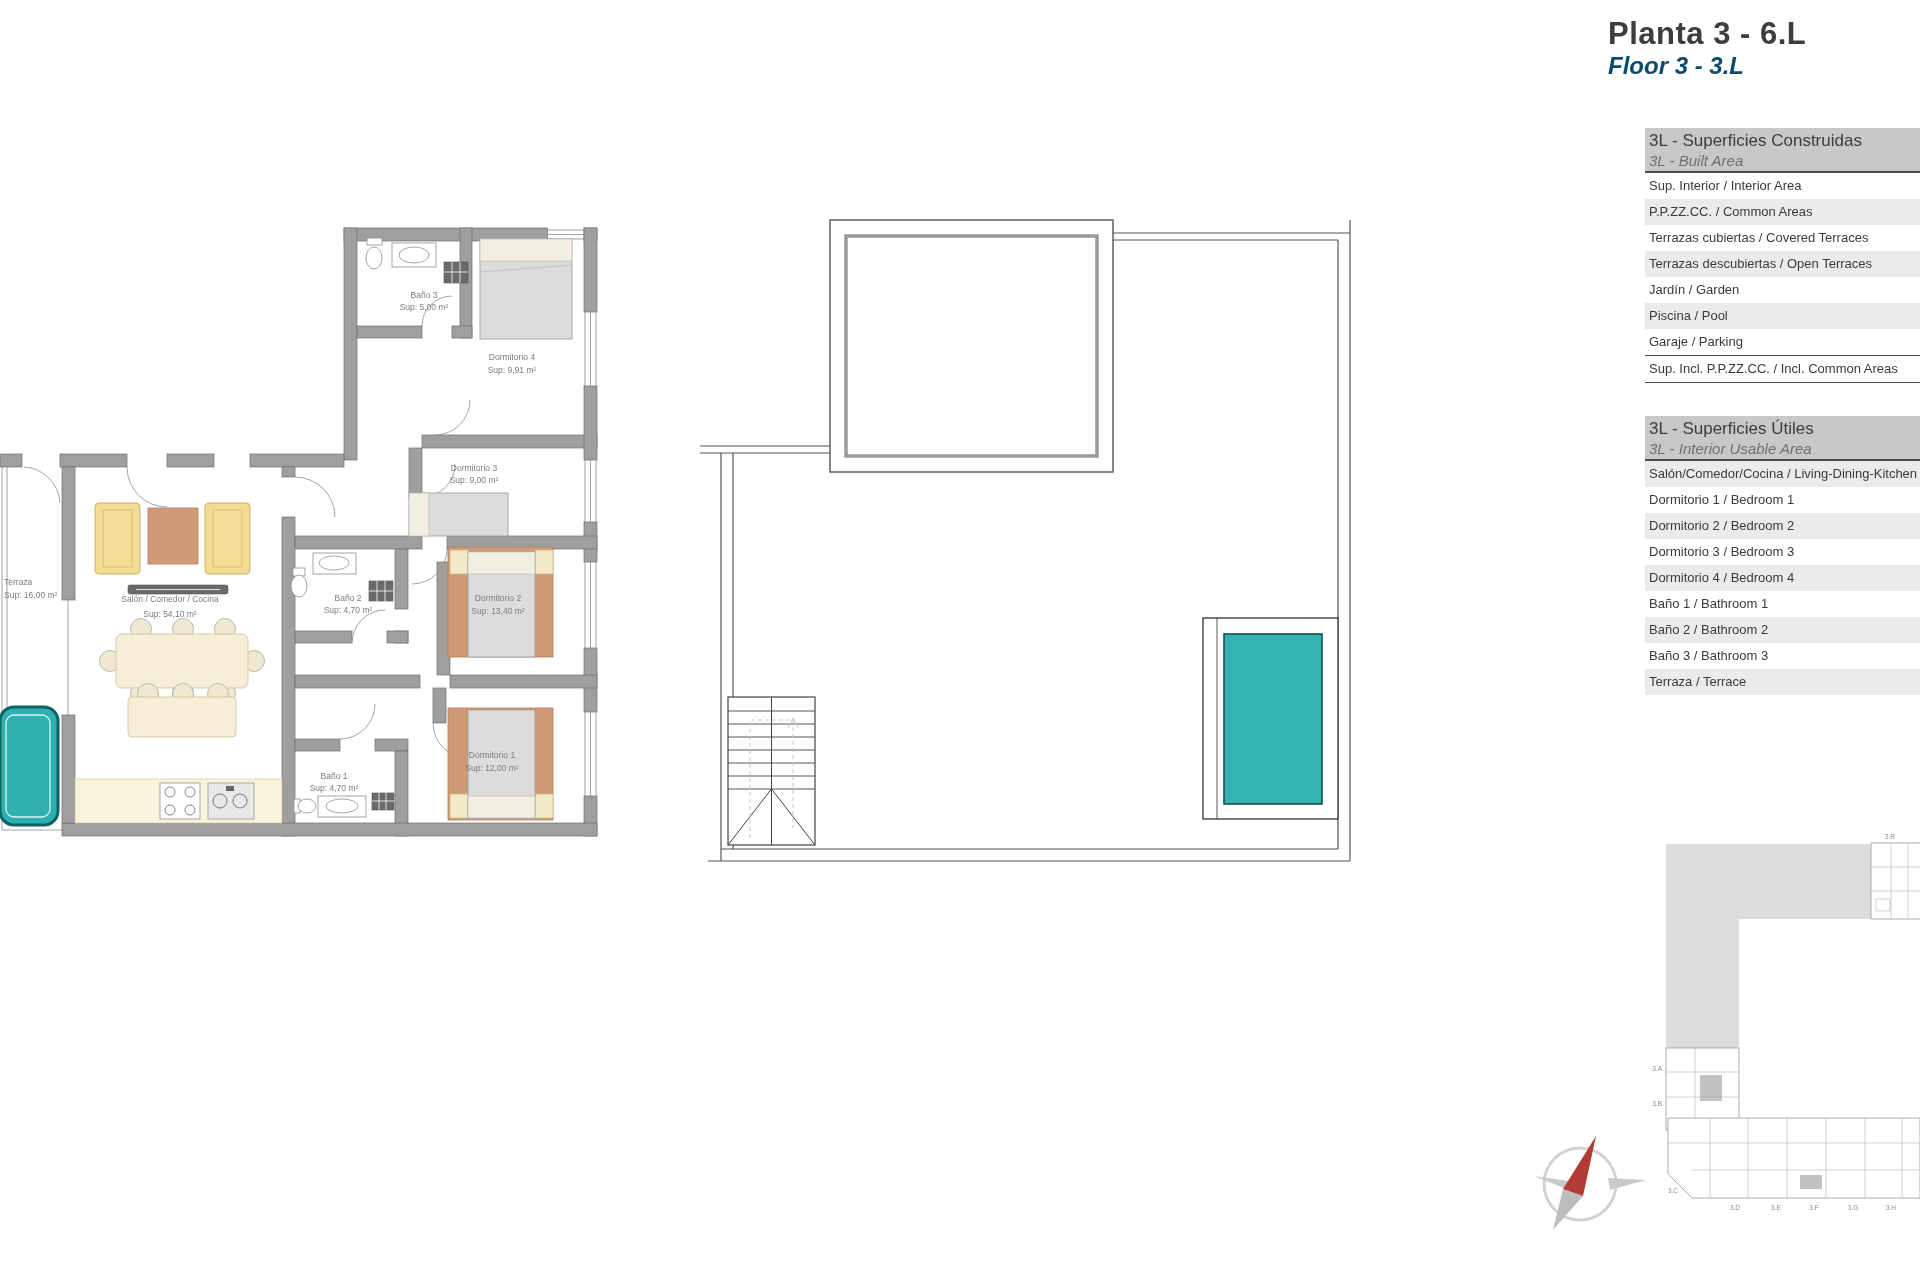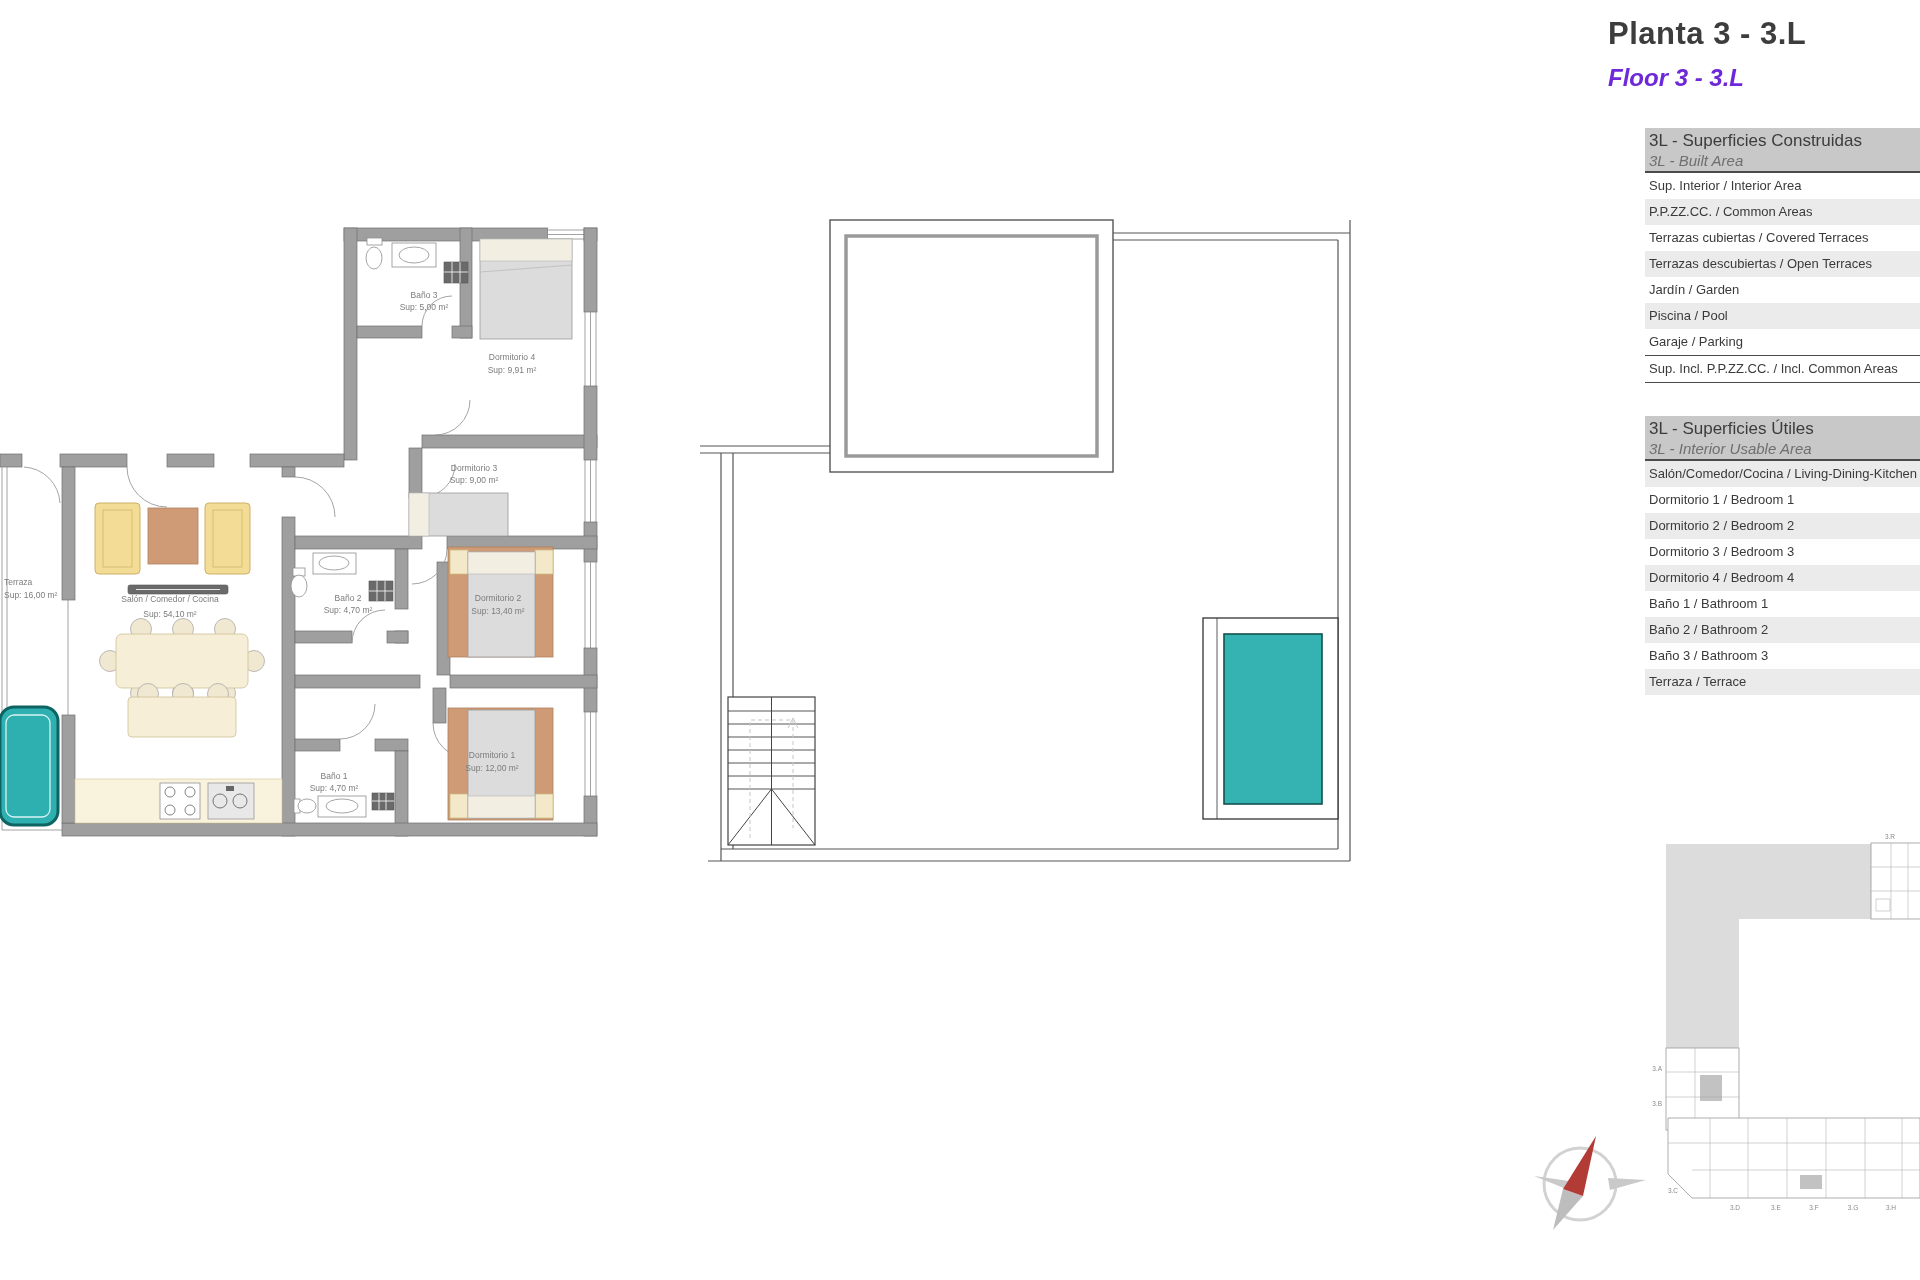--- a/index.html
+++ b/index.html
@@ -3,21 +3,21 @@
 <meta charset="utf-8">
 <style>
   html,body{margin:0;padding:0;background:#fff;}
   body{width:1920px;height:1280px;position:relative;overflow:hidden;
        font-family:"Liberation Sans",sans-serif;color:#3a3a3a;}
   .abs{position:absolute;}
 
   
   #title-block{left:1608px;top:16px;width:300px;}
   #title-es{font-size:31px;font-weight:bold;color:#3d3d3d;letter-spacing:.5px;}
-  #title-en{font-size:24px;font-weight:bold;font-style:italic;color:#6d28d9;margin-top:12px;}
+  #title-en{font-size:24px;font-weight:bold;font-style:italic;color:#0c4a6e;margin-top:0;}
 
   
   .panel{left:1645px;width:400px;}
   .tbl-head{background:#c8c8c8;padding:3px 0 2px 4px;border-bottom:2px solid #4a4a4a;}
   .t-es{font-size:17px;color:#3c3c3c;}
   .t-en{font-size:15px;font-style:italic;color:#6f6f6f;margin-top:1px;}
   .t-row{height:26px;line-height:26px;font-size:13px;color:#3a3a3a;padding-left:4px;white-space:nowrap;}
   .t-row.alt{background:#ebebeb;}
   .t-total{height:26px;line-height:26px;font-size:13px;padding-left:4px;white-space:nowrap;
            border-top:1.5px solid #4a4a4a;border-bottom:1.5px solid #4a4a4a;}
@@ -38,21 +38,21 @@
   .pillow{fill:#f3e9c9;stroke:#c9b97f;stroke-width:.7;}
   .dark{fill:#6a6a6a;stroke:#555;stroke-width:.6;}
   .site-line{stroke:#b3b3b3;stroke-width:.6;}
   .site-block{fill:#ffffff;stroke:#999;stroke-width:.8;}
   .site-lbl{fill:#8a8a8a;font-size:6.5px;font-family:"Liberation Sans",sans-serif;}
 </style>
 </head>
 <body>
 
 <div class="abs" id="title-block">
-  <div id="title-es">Planta 3 - 3.L</div>
+  <div id="title-es">Planta 3 - 6.L</div>
   <div id="title-en">Floor 3 - 3.L</div>
 </div>
 
 <div class="abs panel" style="top:128px">
   <div class="tbl-head">
     <div class="t-es">3L - Superficies Construidas</div>
     <div class="t-en">3L - Built Area</div>
   </div>
   <div class="t-row">Sup. Interior / Interior Area</div>
   <div class="t-row alt">P.P.ZZ.CC. / Common Areas</div>

